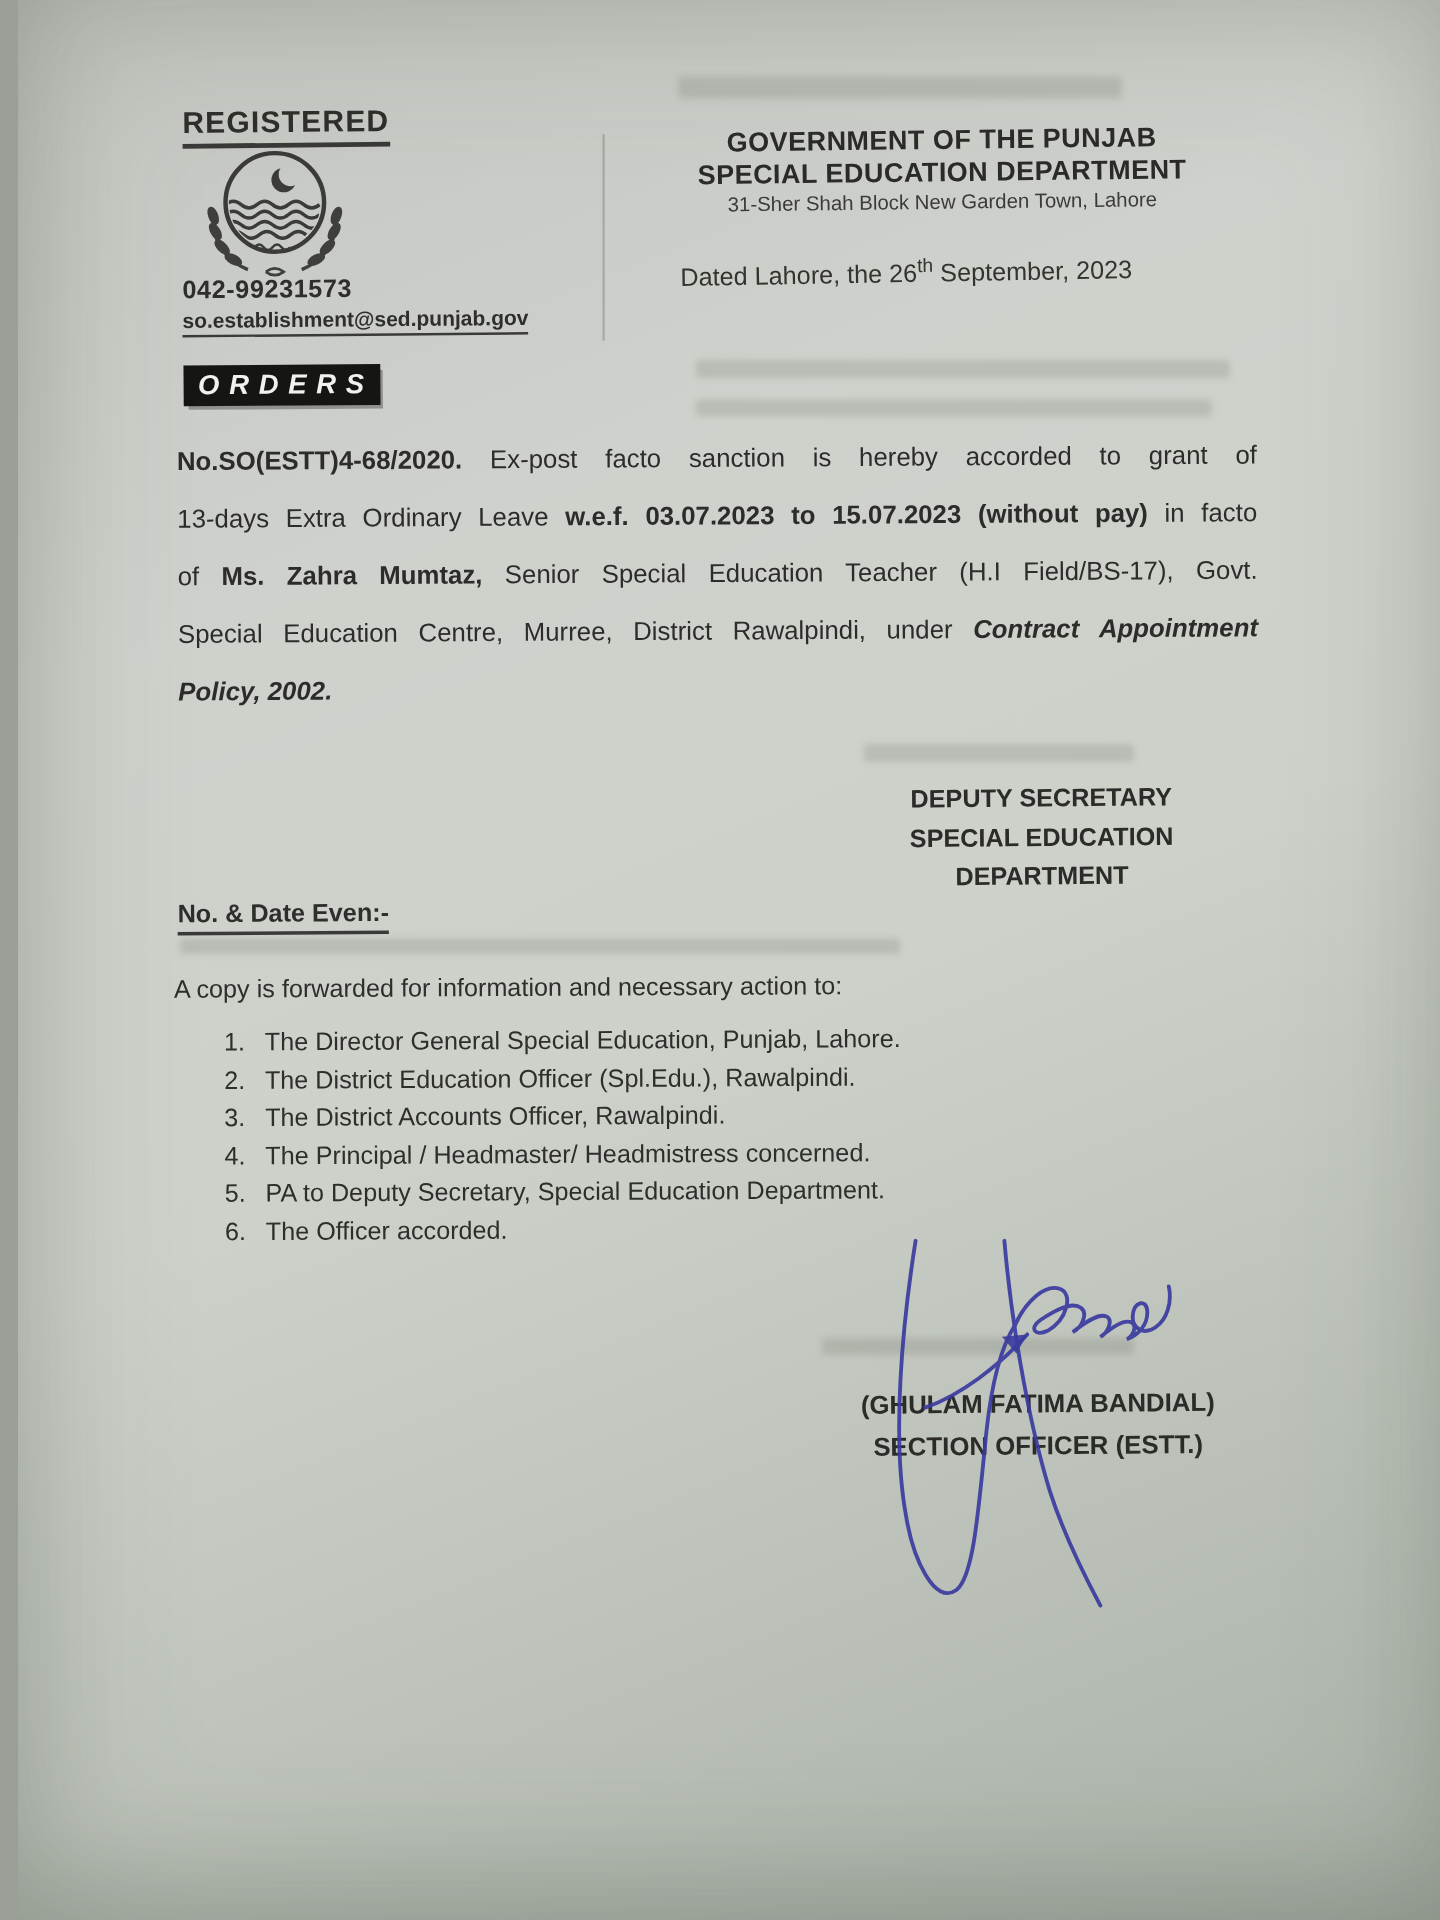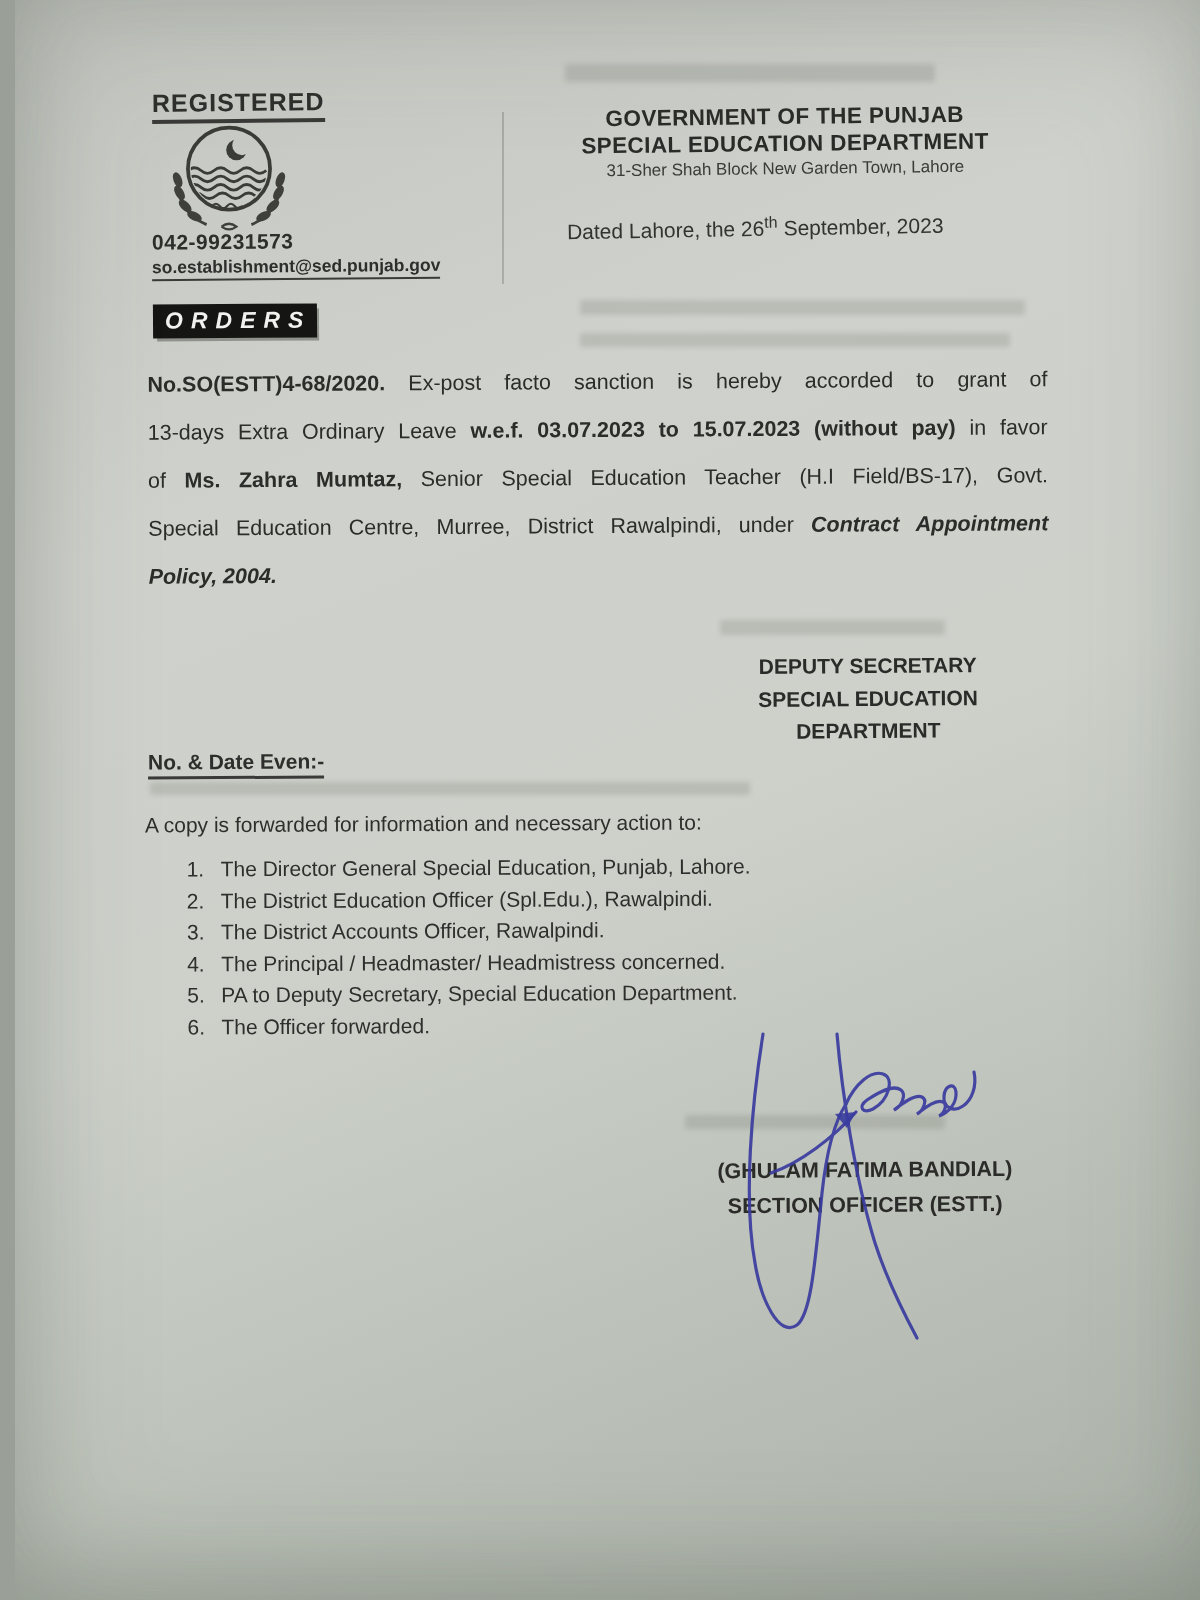--- a/index.html
+++ b/index.html
@@ -114,24 +114,24 @@
     <div class="l2">SPECIAL EDUCATION DEPARTMENT</div>
     <div class="l3">31-Sher Shah Block New Garden Town, Lahore</div>
   </div>
 
   <div class="abs dated"><span>Dated Lahore, the 26</span><sup>th</sup><span> September, 2023</span></div>
 
   <div class="abs orders">ORDERS</div>
 
   <div class="abs para">
     <div class="ln just"><span class="b">No.SO(ESTT)4-68/2020.</span><span> Ex-post facto sanction is hereby accorded to grant of</span></div>
-    <div class="ln just"><span>13-days Extra Ordinary Leave </span><span class="b">w.e.f. 03.07.2023 to 15.07.2023 (without pay)</span><span> in favor</span></div>
+    <div class="ln just"><span>13-days Extra Ordinary Leave </span><span class="b">w.e.f. 03.07.2023 to 15.07.2023 (without pay)</span><span> in facto</span></div>
     <div class="ln just"><span>of </span><span class="b">Ms. Zahra Mumtaz,</span><span> Senior Special Education Teacher (H.I Field/BS-17), Govt.</span></div>
     <div class="ln just"><span>Special Education Centre, Murree, District Rawalpindi, under </span><span class="bi">Contract Appointment</span></div>
-    <div class="ln last"><span class="bi">Policy, 2004.</span></div>
+    <div class="ln last"><span class="bi">Policy, 2002.</span></div>
   </div>
 
   <div class="abs deputy">
     <div>DEPUTY SECRETARY</div>
     <div>SPECIAL EDUCATION</div>
     <div>DEPARTMENT</div>
   </div>
 
   <div class="abs nodate">No. &amp; Date Even:-</div>
   <div class="abs copyline">A copy is forwarded for information and necessary action to:</div>
@@ -152,21 +152,21 @@
     <div class="ccitem">
         <span class="ccnum">4.</span>
         <span>The Principal / Headmaster/ Headmistress concerned.</span>
       </div>
     <div class="ccitem">
         <span class="ccnum">5.</span>
         <span>PA to Deputy Secretary, Special Education Department.</span>
       </div>
     <div class="ccitem">
         <span class="ccnum">6.</span>
-        <span>The Officer forwarded.</span>
+        <span>The Officer accorded.</span>
       </div>
   </div>
 
   <div class="abs signatory">
     <div>(GHULAM FATIMA BANDIAL)</div>
     <div>SECTION OFFICER (ESTT.)</div>
   </div>
 
   <div class="abs sig">
     <svg viewBox="0 0 290 340" width="290" height="340">

